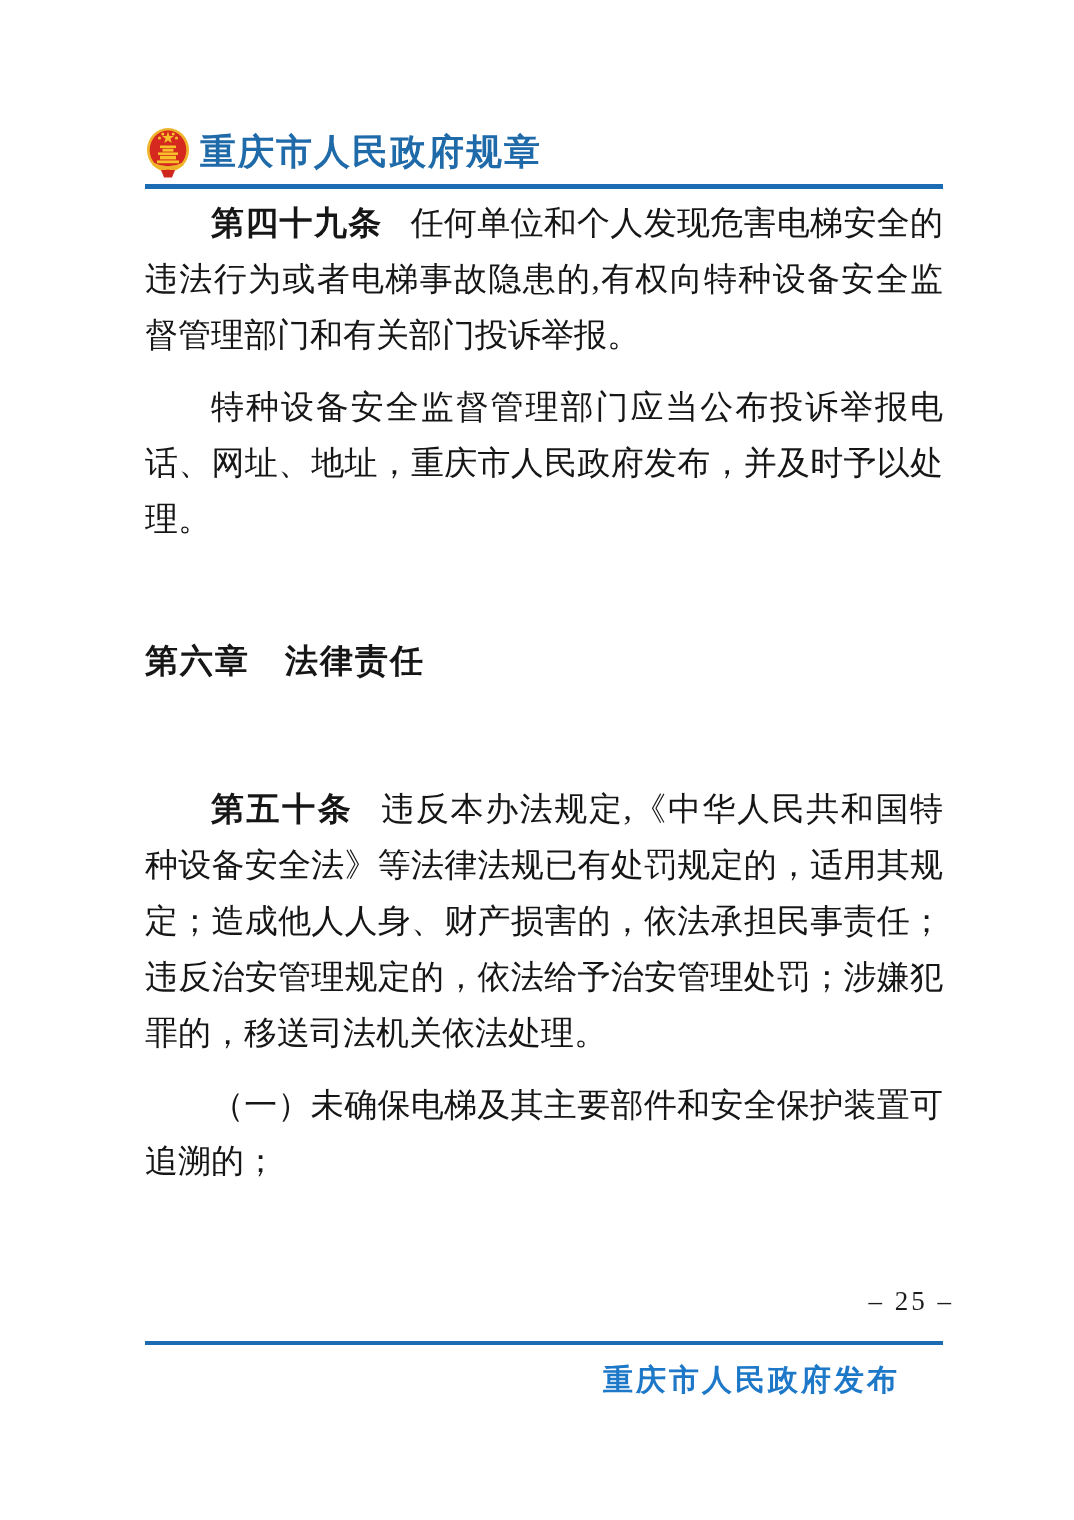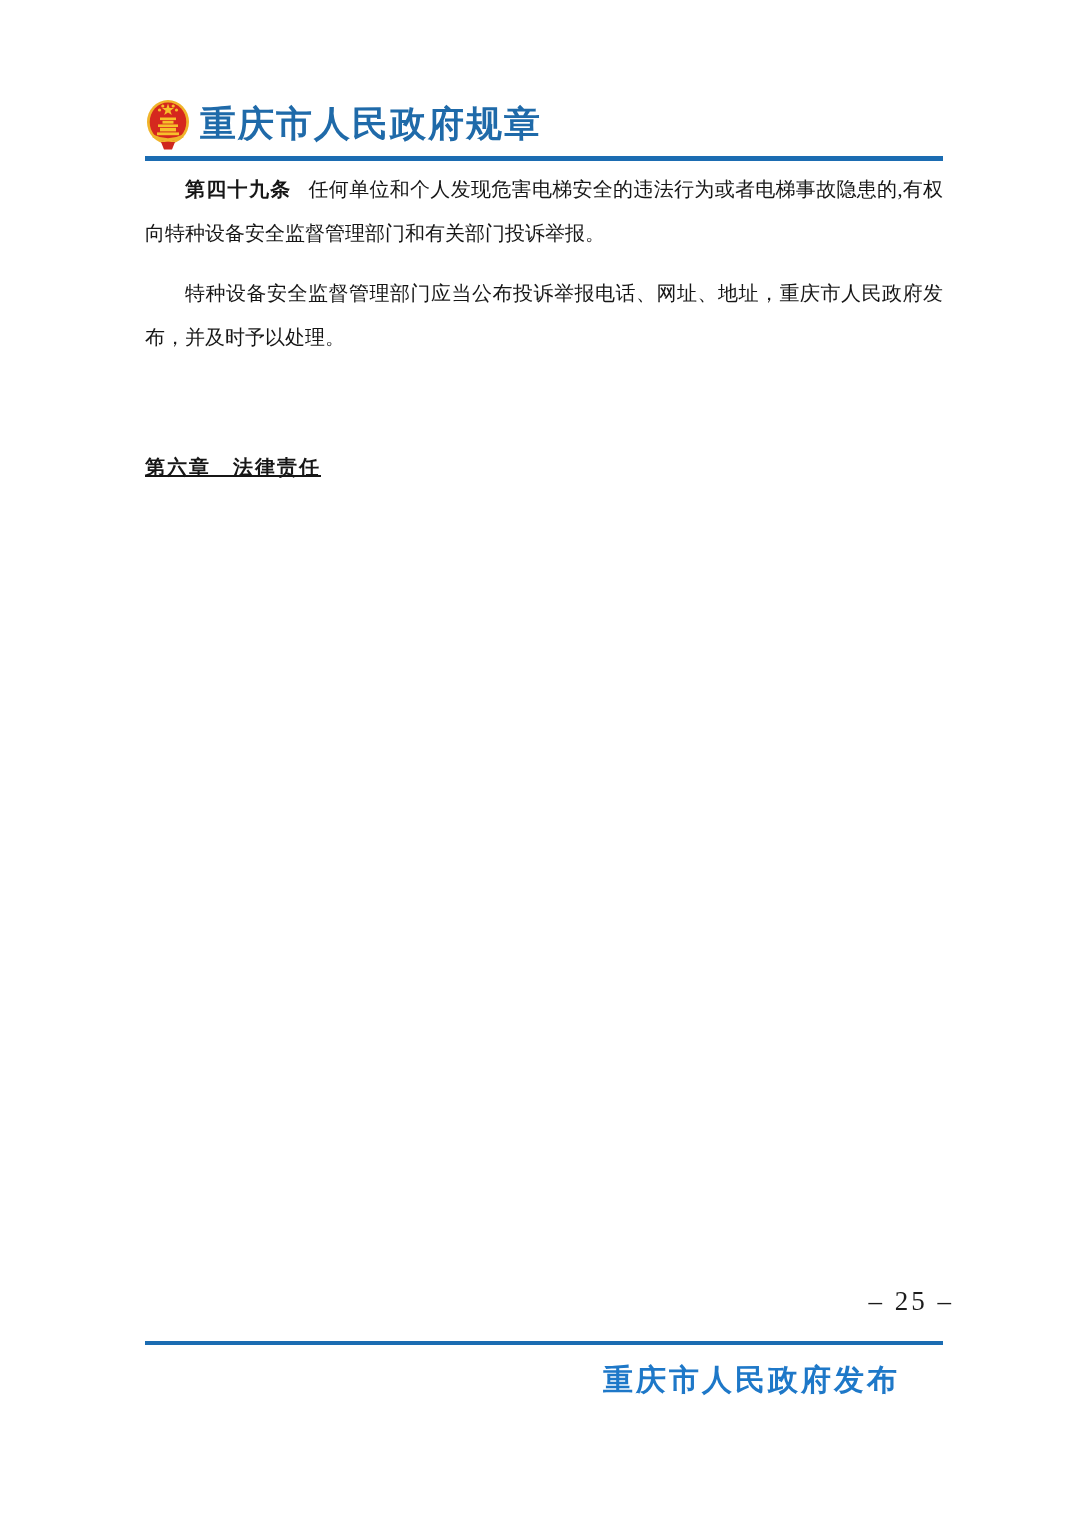--- a/index.html
+++ b/index.html
@@ -6,21 +6,21 @@
   .page{
     position:relative;
     width:1074px;height:1520px;
     background:#ffffff;
     font-family:"Liberation Serif","DejaVu Serif",serif;
     color:#161616;
     overflow:hidden;
   }
   .content{
     position:absolute;
-    left:145px; width:798px; top:96px;
+    left:145px; width:798px; top:124px;
   }
   .doc-header{
     display:flex;
     align-items:center;
     gap:9px;
     height:56px;
   }
   .emblem{flex:0 0 auto;line-height:0;}
   .header-title{
     font-size:36px;
@@ -28,43 +28,42 @@
     color:#1f6aa9;
     letter-spacing:2px;
     white-space:nowrap;
   }
   .header-rule{
     height:5px;
     background:#1b6cb2;
     margin-top:4px;
   }
   .body-text p{
-    font-size:20px;
-    line-height:44px;
+    font-size:33px;
+    line-height:56px;
     text-align:justify;
     text-indent:2em;
     margin:0 0 16px 0;
   }
   .body-text p.first{margin-top:6px;}
   .term{
     font-family:"Liberation Sans","DejaVu Sans",sans-serif;
     font-weight:700;
     letter-spacing:1px;
     margin-right:0.85em;
   }
   .chapter-heading{
     font-family:"Liberation Sans","DejaVu Sans",sans-serif;
     font-weight:700;
     font-size:32px;
     line-height:48px;
     text-align:center;
     text-indent:0 !important;
     letter-spacing:2px;
     margin:86px 0 0 0 !important;
-    text-decoration:underline;
   }
   .after-chapter{margin-top:92px !important;}
   .list-item{margin-bottom:14px !important;}
   .list-item.li-first{margin-top:4px !important;}
   .page-number{
     position:absolute;
     top:1286px; right:120px;
     font-size:27px;
     letter-spacing:3px;
     color:#1c1c1c;
@@ -116,22 +115,24 @@
     <div class="header-rule"></div>
 
     <div class="body-text">
 
       <p class="first"><span class="term">第四十九条</span><span>任何单位和个人发现危害电梯安全的违法行为或者电梯事故隐患的,有权向特种设备安全监督管理部门和有关部门投诉举报。</span></p>
 
       <p><span>特种设备安全监督管理部门应当公布投诉举报电话、网址、地址，重庆市人民政府发布，并及时予以处理。</span></p>
 
       <p class="chapter-heading">第六章　法律责任</p>
 
+      <p class="after-chapter"><span class="term">第五十条</span><span>违反本办法规定,《中华人民共和国特种设备安全法》等法律法规已有处罚规定的，适用其规定；造成他人人身、财产损害的，依法承担民事责任；违反治安管理规定的，依法给予治安管理处罚；涉嫌犯罪的，移送司法机关依法处理。</span></p>
 
 
+      <p class="list-item li-first">（一）未确保电梯及其主要部件和安全保护装置可追溯的；</p>
 
 
     </div>
   </div>
 
   <div class="page-number">– 25 –</div>
 
   <div class="footer-rule"></div>
 
   <div class="publisher">重庆市人民政府发布</div>

